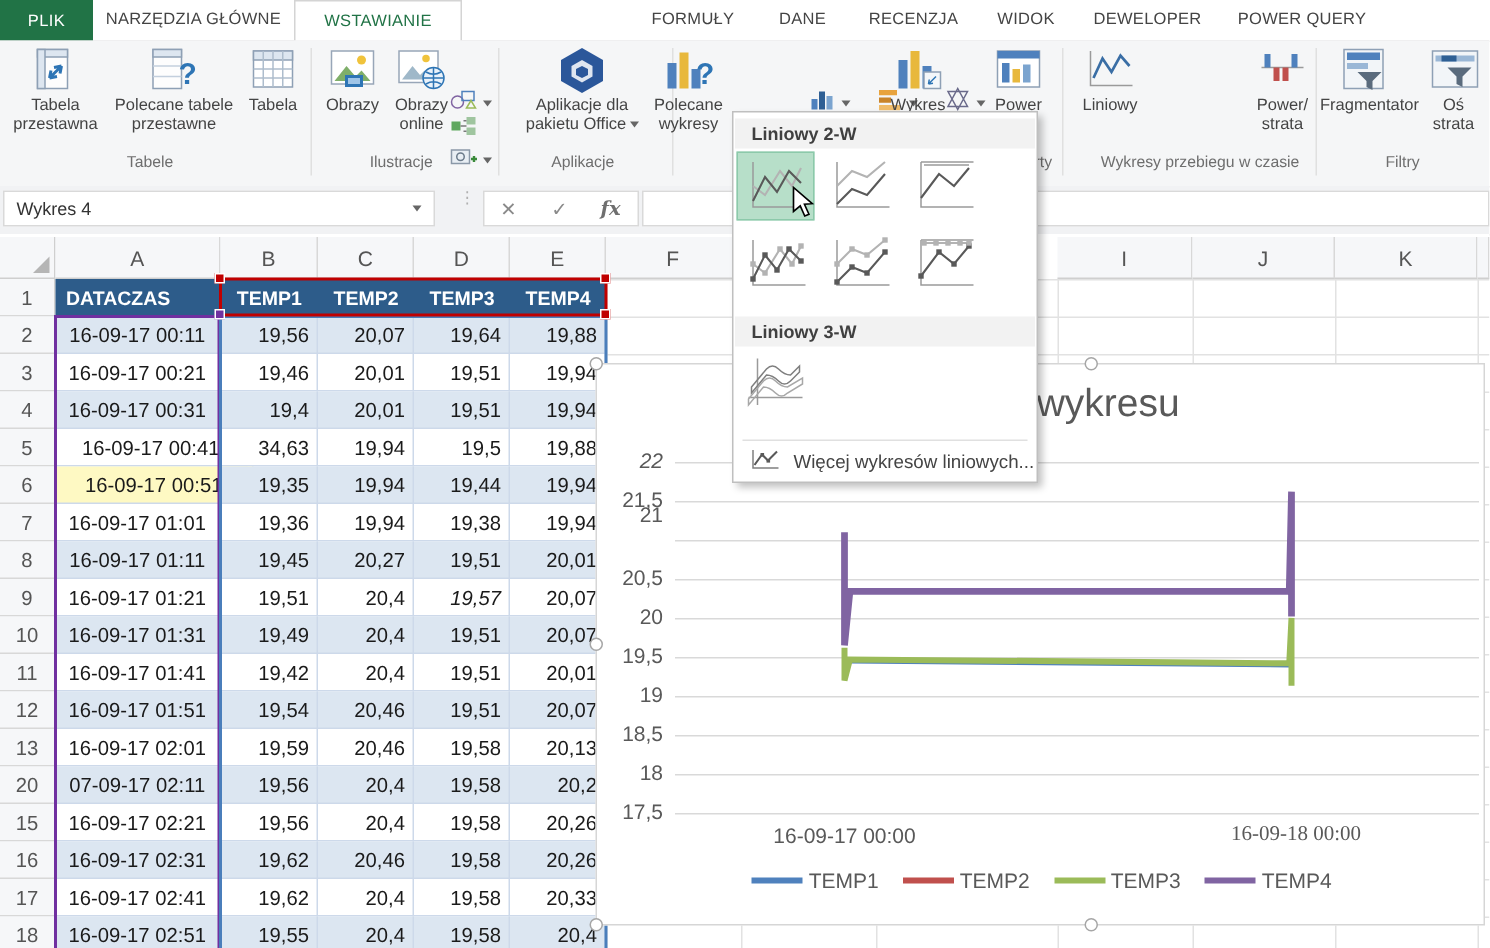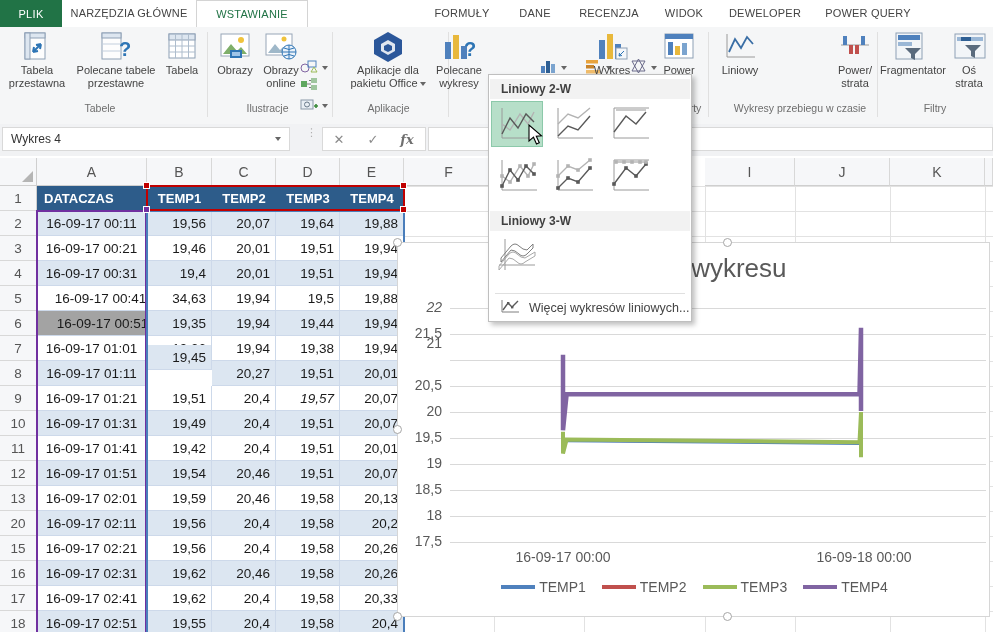--- a/index.html
+++ b/index.html
@@ -405,34 +405,34 @@
       <div class="abs cell" style="left: 212px; top: 105px; width: 64px; background: rgb(220, 230, 241); justify-content: flex-end; padding-right: 5px; box-sizing: border-box;">20,01</div>
       <div class="abs cell" style="left: 276px; top: 105px; width: 64px; background: rgb(220, 230, 241); justify-content: flex-end; padding-right: 5px; box-sizing: border-box;">19,51</div>
       <div class="abs cell" style="left: 340px; top: 105px; width: 64px; background: rgb(220, 230, 241); justify-content: flex-end; padding-right: 5px; box-sizing: border-box;">19,94</div>
       <div class="abs rowhdr" style="top: 130px;">5</div>
       <div class="abs cell" style="left: 37px; top: 130px; width: 128px; background: rgb(255, 255, 255); justify-content: center;">16-09-17 00:41</div>
       <div class="abs cell" style="left: 147px; top: 130px; width: 65px; background: rgb(255, 255, 255); justify-content: flex-end; padding-right: 5px; box-sizing: border-box;">34,63</div>
       <div class="abs cell" style="left: 212px; top: 130px; width: 64px; background: rgb(255, 255, 255); justify-content: flex-end; padding-right: 5px; box-sizing: border-box;">19,94</div>
       <div class="abs cell" style="left: 276px; top: 130px; width: 64px; background: rgb(255, 255, 255); justify-content: flex-end; padding-right: 5px; box-sizing: border-box;">19,5</div>
       <div class="abs cell" style="left: 340px; top: 130px; width: 64px; background: rgb(255, 255, 255); justify-content: flex-end; padding-right: 5px; box-sizing: border-box;">19,88</div>
       <div class="abs rowhdr" style="top: 155px;">6</div>
-      <div class="abs cell" style="left: 37px; top: 155px; width: 132px; background: #a3a3a3; justify-content: center;">16-09-17 00:51</div>
+      <div class="abs cell" style="left: 37px; top: 155px; width: 132px; background: #fef9c3; justify-content: center;">16-09-17 00:51</div>
       <div class="abs cell" style="left: 147px; top: 155px; width: 65px; background: rgb(220, 230, 241); justify-content: flex-end; padding-right: 5px; box-sizing: border-box;">19,35</div>
       <div class="abs cell" style="left: 212px; top: 155px; width: 64px; background: rgb(220, 230, 241); justify-content: flex-end; padding-right: 5px; box-sizing: border-box;">19,94</div>
       <div class="abs cell" style="left: 276px; top: 155px; width: 64px; background: rgb(220, 230, 241); justify-content: flex-end; padding-right: 5px; box-sizing: border-box;">19,44</div>
       <div class="abs cell" style="left: 340px; top: 155px; width: 64px; background: rgb(220, 230, 241); justify-content: flex-end; padding-right: 5px; box-sizing: border-box;">19,94</div>
       <div class="abs rowhdr" style="top: 180px;">7</div>
       <div class="abs cell" style="left: 37px; top: 180px; width: 110px; background: rgb(255, 255, 255); justify-content: center;">16-09-17 01:01</div>
       <div class="abs cell" style="left: 147px; top: 180px; width: 65px; background: rgb(255, 255, 255); justify-content: flex-end; padding-right: 5px; box-sizing: border-box;">19,36</div>
       <div class="abs cell" style="left: 212px; top: 180px; width: 64px; background: rgb(255, 255, 255); justify-content: flex-end; padding-right: 5px; box-sizing: border-box;">19,94</div>
       <div class="abs cell" style="left: 276px; top: 180px; width: 64px; background: rgb(255, 255, 255); justify-content: flex-end; padding-right: 5px; box-sizing: border-box;">19,38</div>
       <div class="abs cell" style="left: 340px; top: 180px; width: 64px; background: rgb(255, 255, 255); justify-content: flex-end; padding-right: 5px; box-sizing: border-box;">19,94</div>
       <div class="abs rowhdr" style="top: 205px;">8</div>
       <div class="abs cell" style="left: 37px; top: 205px; width: 110px; background: rgb(220, 230, 241); justify-content: center;">16-09-17 01:11</div>
-      <div class="abs cell" style="left: 147px; top: 189px; width: 65px; background: rgb(220, 230, 241); justify-content: flex-end; padding-right: 5px; box-sizing: border-box;">19,45</div>
+      <div class="abs cell" style="left: 147px; top: 205px; width: 65px; background: rgb(220, 230, 241); justify-content: flex-end; padding-right: 5px; box-sizing: border-box;">19,45</div>
       <div class="abs cell" style="left: 212px; top: 205px; width: 64px; background: rgb(220, 230, 241); justify-content: flex-end; padding-right: 5px; box-sizing: border-box;">20,27</div>
       <div class="abs cell" style="left: 276px; top: 205px; width: 64px; background: rgb(220, 230, 241); justify-content: flex-end; padding-right: 5px; box-sizing: border-box;">19,51</div>
       <div class="abs cell" style="left: 340px; top: 205px; width: 64px; background: rgb(220, 230, 241); justify-content: flex-end; padding-right: 5px; box-sizing: border-box;">20,01</div>
       <div class="abs rowhdr" style="top: 230px;">9</div>
       <div class="abs cell" style="left: 37px; top: 230px; width: 110px; background: rgb(255, 255, 255); justify-content: center;">16-09-17 01:21</div>
       <div class="abs cell" style="left: 147px; top: 230px; width: 65px; background: rgb(255, 255, 255); justify-content: flex-end; padding-right: 5px; box-sizing: border-box;">19,51</div>
       <div class="abs cell" style="left: 212px; top: 230px; width: 64px; background: rgb(255, 255, 255); justify-content: flex-end; padding-right: 5px; box-sizing: border-box;">20,4</div>
       <div class="abs cell" style="left: 276px; top: 230px; width: 64px; background: rgb(255, 255, 255); justify-content: flex-end; padding-right: 5px; box-sizing: border-box; font-style: italic;">19,57</div>
       <div class="abs cell" style="left: 340px; top: 230px; width: 64px; background: rgb(255, 255, 255); justify-content: flex-end; padding-right: 5px; box-sizing: border-box;">20,07</div>
       <div class="abs rowhdr" style="top: 255px;">10</div>
@@ -453,21 +453,21 @@
       <div class="abs cell" style="left: 212px; top: 305px; width: 64px; background: rgb(220, 230, 241); justify-content: flex-end; padding-right: 5px; box-sizing: border-box;">20,46</div>
       <div class="abs cell" style="left: 276px; top: 305px; width: 64px; background: rgb(220, 230, 241); justify-content: flex-end; padding-right: 5px; box-sizing: border-box;">19,51</div>
       <div class="abs cell" style="left: 340px; top: 305px; width: 64px; background: rgb(220, 230, 241); justify-content: flex-end; padding-right: 5px; box-sizing: border-box;">20,07</div>
       <div class="abs rowhdr" style="top: 330px;">13</div>
       <div class="abs cell" style="left: 37px; top: 330px; width: 110px; background: rgb(255, 255, 255); justify-content: center;">16-09-17 02:01</div>
       <div class="abs cell" style="left: 147px; top: 330px; width: 65px; background: rgb(255, 255, 255); justify-content: flex-end; padding-right: 5px; box-sizing: border-box;">19,59</div>
       <div class="abs cell" style="left: 212px; top: 330px; width: 64px; background: rgb(255, 255, 255); justify-content: flex-end; padding-right: 5px; box-sizing: border-box;">20,46</div>
       <div class="abs cell" style="left: 276px; top: 330px; width: 64px; background: rgb(255, 255, 255); justify-content: flex-end; padding-right: 5px; box-sizing: border-box;">19,58</div>
       <div class="abs cell" style="left: 340px; top: 330px; width: 64px; background: rgb(255, 255, 255); justify-content: flex-end; padding-right: 5px; box-sizing: border-box;">20,13</div>
       <div class="abs rowhdr" style="top: 355px;">20</div>
-      <div class="abs cell" style="left: 37px; top: 355px; width: 110px; background: rgb(220, 230, 241); justify-content: center;">16-09-17 02:11</div>
+      <div class="abs cell" style="left: 37px; top: 355px; width: 110px; background: rgb(220, 230, 241); justify-content: center;">07-09-17 02:11</div>
       <div class="abs cell" style="left: 147px; top: 355px; width: 65px; background: rgb(220, 230, 241); justify-content: flex-end; padding-right: 5px; box-sizing: border-box;">19,56</div>
       <div class="abs cell" style="left: 212px; top: 355px; width: 64px; background: rgb(220, 230, 241); justify-content: flex-end; padding-right: 5px; box-sizing: border-box;">20,4</div>
       <div class="abs cell" style="left: 276px; top: 355px; width: 64px; background: rgb(220, 230, 241); justify-content: flex-end; padding-right: 5px; box-sizing: border-box;">19,58</div>
       <div class="abs cell" style="left: 340px; top: 355px; width: 64px; background: rgb(220, 230, 241); justify-content: flex-end; padding-right: 5px; box-sizing: border-box;">20,2</div>
       <div class="abs rowhdr" style="top: 380px;">15</div>
       <div class="abs cell" style="left: 37px; top: 380px; width: 110px; background: rgb(255, 255, 255); justify-content: center;">16-09-17 02:21</div>
       <div class="abs cell" style="left: 147px; top: 380px; width: 65px; background: rgb(255, 255, 255); justify-content: flex-end; padding-right: 5px; box-sizing: border-box;">19,56</div>
       <div class="abs cell" style="left: 212px; top: 380px; width: 64px; background: rgb(255, 255, 255); justify-content: flex-end; padding-right: 5px; box-sizing: border-box;">20,4</div>
       <div class="abs cell" style="left: 276px; top: 380px; width: 64px; background: rgb(255, 255, 255); justify-content: flex-end; padding-right: 5px; box-sizing: border-box;">19,58</div>
       <div class="abs cell" style="left: 340px; top: 380px; width: 64px; background: rgb(255, 255, 255); justify-content: flex-end; padding-right: 5px; box-sizing: border-box;">20,26</div>
@@ -518,21 +518,21 @@
       <div class="abs ytick" style="left: 0px; top: 186px;">19,5</div>
       <div class="abs cgrid" style="left: 52px; top: 221px; width: 536px; background: rgb(217, 217, 217);"></div>
       <div class="abs ytick" style="left: 0px; top: 212px;">19</div>
       <div class="abs cgrid" style="left: 52px; top: 247px; width: 536px; background: rgb(217, 217, 217);"></div>
       <div class="abs ytick" style="left: 0px; top: 238px;">18,5</div>
       <div class="abs cgrid" style="left: 52px; top: 273px; width: 536px; background: rgb(217, 217, 217);"></div>
       <div class="abs ytick" style="left: 0px; top: 264px;">18</div>
       <div class="abs cgrid" style="left: 52px; top: 299px; width: 536px; background: rgb(217, 217, 217);"></div>
       <div class="abs ytick" style="left: 0px; top: 290px;">17,5</div>
       <div class="abs xtick" style="left: 95px; top: 306px;">16-09-17 00:00</div>
-      <div class="abs xtick" style="left: 396px; top: 306px;">16-09-18 00:00</div>
+      <div class="abs xtick" style="left: 396px; top: 306px; font-family: Liberation Serif, serif;">16-09-18 00:00</div>
       <svg width="593" height="375" style="position: absolute; left: 0px; top: 0px;">
         <polyline points="168.6,197.6 461.5,199.7" fill="none" stroke="#c0504d" stroke-width="2.5"></polyline>
         <polyline points="168.6,198.1 461.5,200.7" fill="none" stroke="#4f81bd" stroke-width="2.5"></polyline>
         <polyline points="165.0,188.8 165.0,210.6 168.6,196.6 461.5,199.2 463.0,169.0 463.0,214.2" fill="none" stroke="#9bbb59" stroke-width="4"></polyline>
         <polyline points="165.0,111.8 165.0,187.2 168.6,151.3 461.5,151.3 463.0,84.8 463.0,168.0" fill="none" stroke="#8064a2" stroke-width="4.5"></polyline>
       </svg>
     </div>
   <div class="abs" id="legend" style="left:0;top:336px;width:593px">
       <div class="leg-item">
         <div class="leg-swatch" style="background: rgb(79, 129, 189);"></div>

